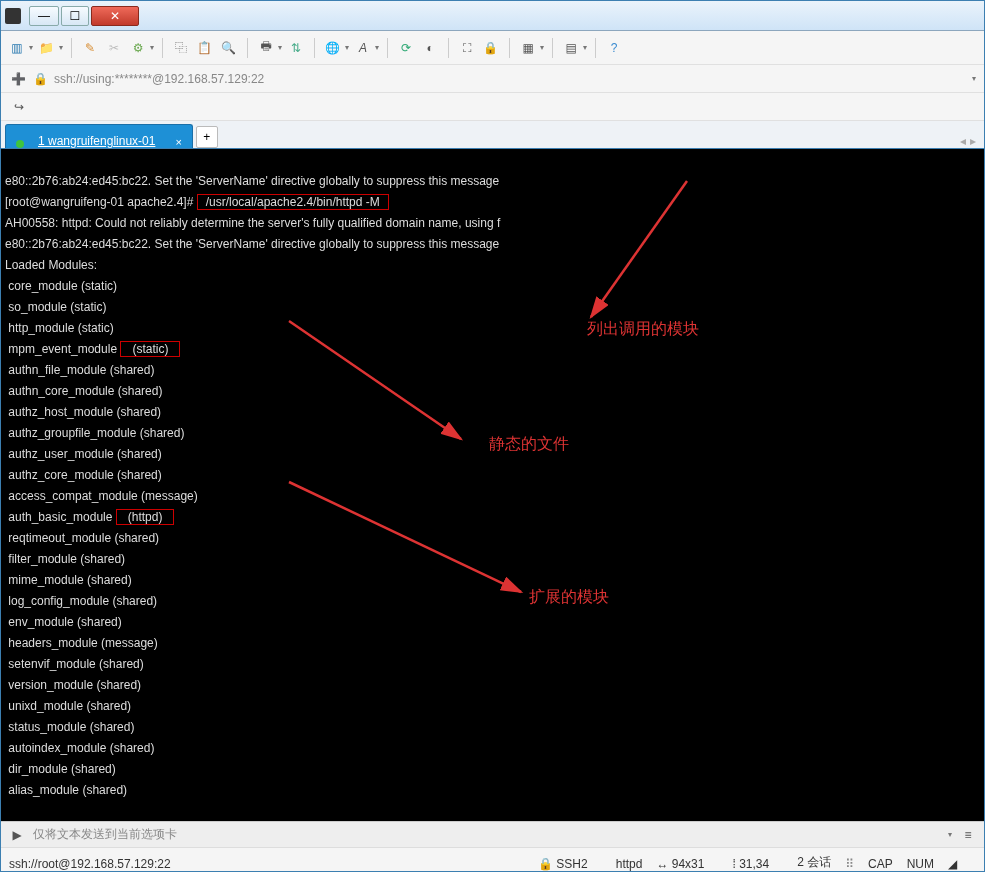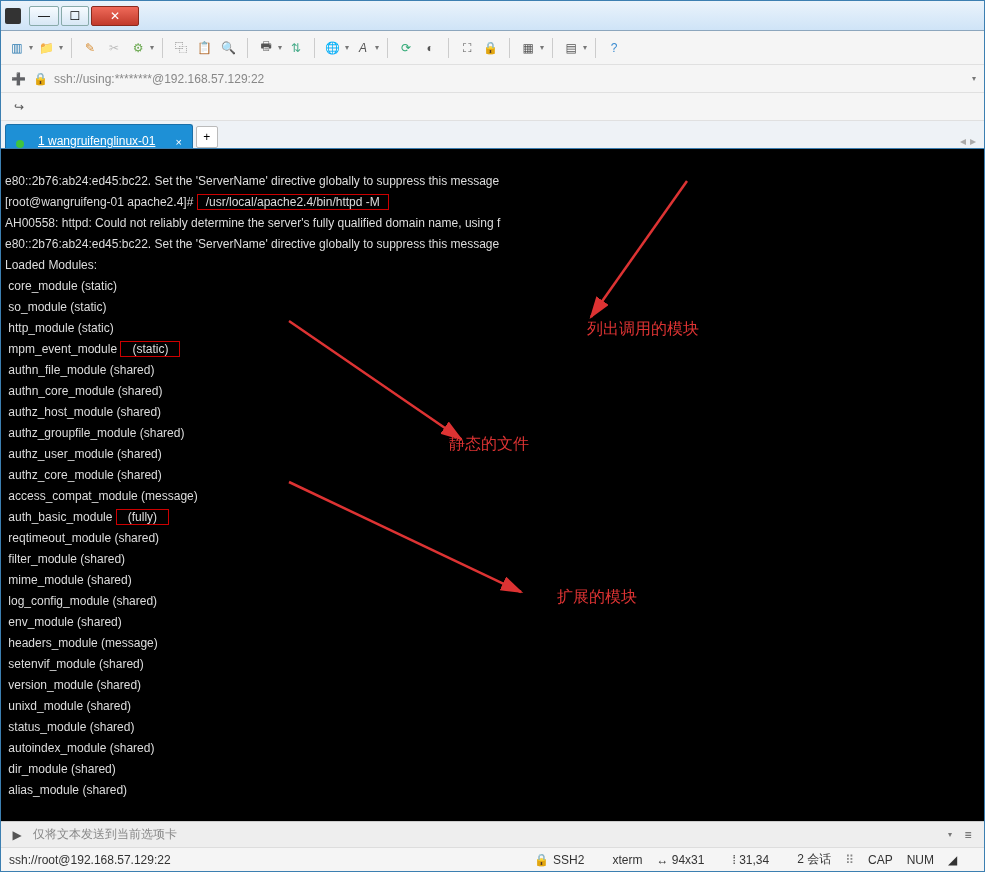--- a/index.html
+++ b/index.html
@@ -28,21 +28,21 @@
 .tab .tab-label{text-decoration:underline}
 .addtab{width:22px;height:22px;background:#fff;border:1px solid #bbb;display:flex;align-items:center;justify-content:center;margin-left:3px;border-radius:2px;cursor:pointer}
 .tab-nav{margin-left:auto;color:#aaa;display:flex;gap:4px;padding-right:4px}
 .terminal{flex:1;background:#000;color:#ddd;font-family:Consolas,"Courier New",monospace;font-size:15px;line-height:20px;padding:2px 4px;position:relative;overflow:hidden;white-space:pre}
 .terminal .ln{white-space:pre}
 .hl-cmd{border:1px solid #c00;padding:0 8px}
 .hl-box{border:1px solid #c00;padding:0 11px}
 .anno{position:absolute;color:#d33;font-family:"Microsoft YaHei";font-size:16px}
 .sendbar{height:26px;background:#eee;display:flex;align-items:center;padding:0 6px;border-top:1px solid #ccc;color:#888;gap:6px}
 .sendbar .spacer{flex:1}
-.statusbar{height:24px;background:#f5f5f5;display:flex;align-items:center;padding:0 8px;border-top:1px solid #ddd;color:#333;font-size:11px}
+.statusbar{height:24px;background:#f5f5f5;display:flex;align-items:flex-end;padding:0 8px;border-top:1px solid #ddd;color:#333;font-size:11px}
 .statusbar .sp{flex:1}
 .statusbar span{margin-right:14px}
 .resize{width:14px;height:14px}
 svg.arrowsvg{position:absolute;top:0;left:0;pointer-events:none}
 </style>
 </head>
 <body>
 
 <div class="window">
 
@@ -132,21 +132,21 @@
 <span class="ln"> so_module (static)</span>
 <span class="ln"> http_module (static)</span>
 <span class="ln"><span> mpm_event_module </span><span class="hl-box">(static)</span></span>
 <span class="ln"> authn_file_module (shared)</span>
 <span class="ln"> authn_core_module (shared)</span>
 <span class="ln"> authz_host_module (shared)</span>
 <span class="ln"> authz_groupfile_module (shared)</span>
 <span class="ln"> authz_user_module (shared)</span>
 <span class="ln"> authz_core_module (shared)</span>
 <span class="ln"> access_compat_module (message)</span>
-<span class="ln"><span> auth_basic_module </span><span class="hl-box">(fully)</span></span>
+<span class="ln"><span> auth_basic_module </span><span class="hl-box">(httpd)</span></span>
 <span class="ln"> reqtimeout_module (shared)</span>
 <span class="ln"> filter_module (shared)</span>
 <span class="ln"> mime_module (shared)</span>
 <span class="ln"> log_config_module (shared)</span>
 <span class="ln"> env_module (shared)</span>
 <span class="ln"> headers_module (message)</span>
 <span class="ln"> setenvif_module (shared)</span>
 <span class="ln"> version_module (shared)</span>
 <span class="ln"> unixd_module (shared)</span>
 <span class="ln"> status_module (shared)</span>
@@ -160,37 +160,37 @@
     <marker id="ah" markerWidth="10" markerHeight="10" refX="8" refY="3" orient="auto">
       <path d="M0,0 L0,6 L9,3 z" fill="#d33"></path>
     </marker>
   </defs>
   <line x1="686" y1="32" x2="590" y2="168" stroke="#d33" stroke-width="2.5" marker-end="url(#ah)"></line>
   <line x1="288" y1="172" x2="460" y2="290" stroke="#d33" stroke-width="2.5" marker-end="url(#ah)"></line>
   <line x1="288" y1="333" x2="520" y2="443" stroke="#d33" stroke-width="2.5" marker-end="url(#ah)"></line>
 </svg>
 
 <div class="anno" style="left:586px;top:170px">列出调用的模块</div>
-<div class="anno" style="left:448px;top:285px">静态的文件</div>
-<div class="anno" style="left:556px;top:438px">扩展的模块</div>
+<div class="anno" style="left:488px;top:285px">静态的文件</div>
+<div class="anno" style="left:528px;top:438px">扩展的模块</div>
   </div>
 
   <div class="sendbar">
     <span class="tb-btn">▶</span>
     <span>仅将文本发送到当前选项卡</span>
     <span class="spacer"></span>
     <span class="dropdown-caret">▾</span>
     <span class="tb-btn">≡</span>
   </div>
 
   <div class="statusbar">
     <span>ssh://root@192.168.57.129:22</span>
     <span class="sp"></span>
     <span>🔒 <span>SSH2</span></span>
-    <span>xterm</span>
+    <span>httpd</span>
     <span>↔ <span>94x31</span></span>
     <span>⁞ <span>31,34</span></span>
     <span>2 会话</span>
     <span style="color:#888">⠿</span>
     <span>CAP</span>
     <span>NUM</span>
     <span class="resize">◢</span>
   </div>
 
 </div>

